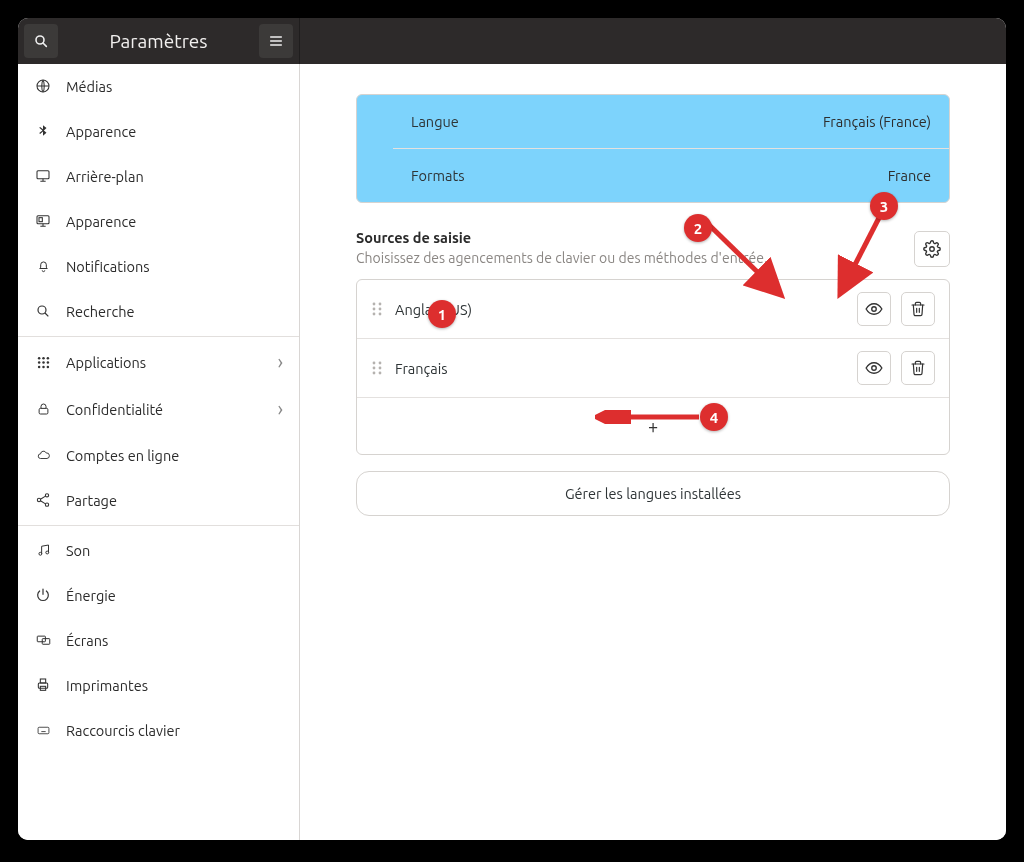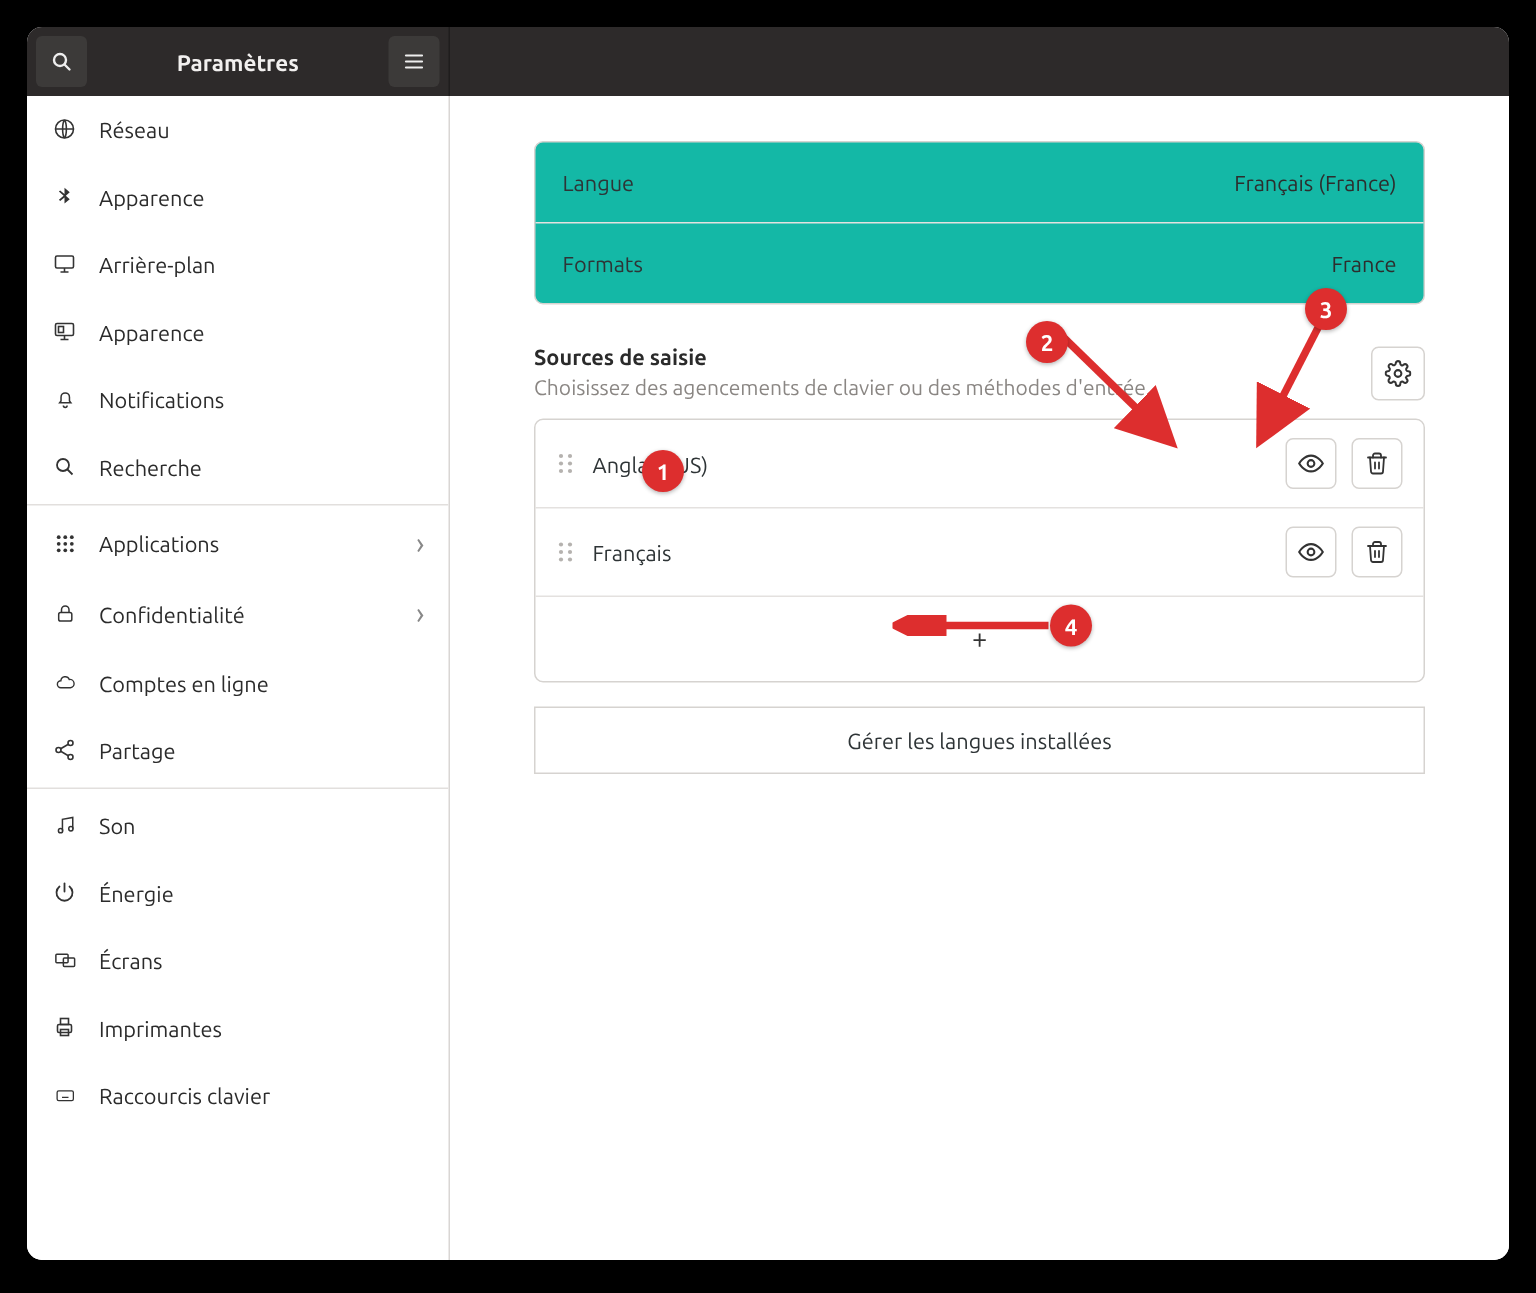--- a/index.html
+++ b/index.html
@@ -44,22 +44,22 @@
     width: 34px; height: 34px;
     border-radius: 4px;
     background: #3c3a39;
     display: flex; align-items: center; justify-content: center;
     color: #eee;
     cursor: pointer;
   }
   .hb-title-left {
     flex: 1;
     text-align: center;
-    font-weight: 700;
-    font-size: 15px;
+    font-weight: 400;
+    font-size: 19px;
     color: #f2f0ef;
   }
   .hb-right {
     flex: 1;
     display: flex;
     align-items: center;
     position: relative;
   }
   .hb-title-right {
     flex:1; text-align: center;
@@ -105,21 +105,22 @@
   .content {
     flex:1;
     padding: 30px 56px 30px 56px;
     overflow-y:auto;
     background:#fff;
     position: relative;
   }
   .panel {
     border: 1px solid #d6d3d0;
     border-radius: 6px;
-    background:#14b8a6;
+    background:#7dd3fc;
+    padding-left:36px;
   }
   .panel-row {
     display:flex; align-items:center; justify-content:space-between;
     padding: 18px 18px;
     border-bottom: 1px solid #e4e1df;
     cursor: pointer;
     font-size: 14.5px;
   }
   .panel-row:last-child { border-bottom: none; }
   .panel-row .value { color:#2d2d2d; }
@@ -159,21 +160,21 @@
   .icon-btn {
     width:34px; height:34px;
     border:1px solid #d6d3d0; border-radius:5px;
     display:flex; align-items:center; justify-content:center;
     background:#fff; cursor:pointer;
     color:#333;
   }
   .add-row { justify-content:center; cursor:pointer; color:#333; font-size:18px; }
   .manage {
     margin-top: 16px;
-    border:1px solid #d6d3d0; border-radius:0;
+    border:1px solid #d6d3d0; border-radius:13px;
     padding: 13px;
     text-align:center;
     background:#fff;
     cursor:pointer;
     font-size: 14.5px;
   }
 
   
   .anno-badge {
     position:absolute; width:28px; height:28px;
@@ -213,21 +214,21 @@
   <div class="body">
     <div class="sidebar">
 
     <div class="side-item">
           <span class="icon">
             <svg width="16" height="16" viewBox="0 0 24 24" fill="none" stroke="currentColor" stroke-width="1.6">
               <circle cx="12" cy="12" r="9"></circle>
               <path d="M3 12h18M12 3c2.5 3 2.5 15 0 18M12 3c-2.5 3-2.5 15 0 18"></path>
             </svg>
           </span>
-          <span>Réseau</span>
+          <span>Médias</span>
         </div>
         <div class="side-item">
           <span class="icon">
             <svg width="14" height="16" viewBox="0 0 24 24" fill="currentColor">
               <path d="M12 2l6 5-4.5 4 4.5 4-6 5V13l-5 4-1.4-1.4L11 11 5.6 6.4 7 5l5 4V2z"></path>
             </svg>
           </span>
           <span>Apparence</span>
         </div>
         <div class="side-item">

